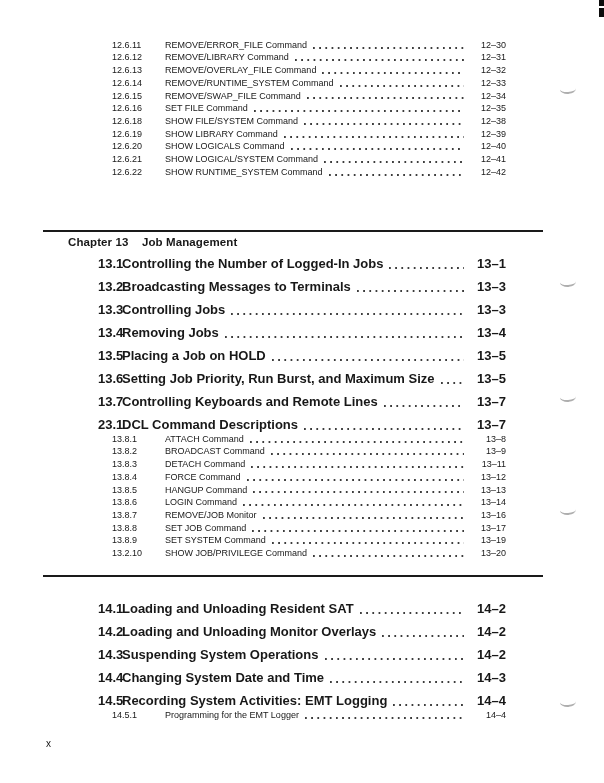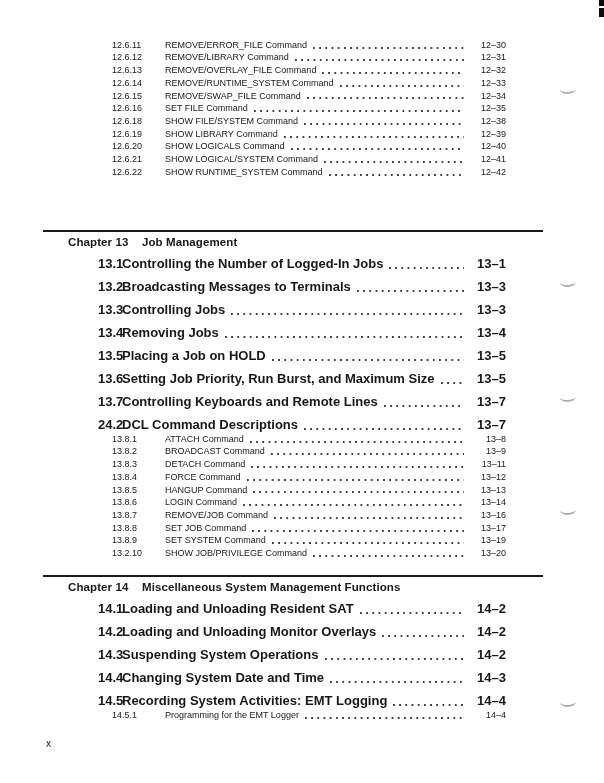--- a/index.html
+++ b/index.html
@@ -193,21 +193,21 @@
     <span class="leader"></span>
     <span class="pagenum">13–5</span>
   </div>
       <div class="row lvl1">
     <span class="num">13.7</span>
     <span class="title">Controlling Keyboards and Remote Lines</span>
     <span class="leader"></span>
     <span class="pagenum">13–7</span>
   </div>
       <div class="row lvl1">
-    <span class="num">24.2</span>
+    <span class="num">23.1</span>
     <span class="title">DCL Command Descriptions</span>
     <span class="leader"></span>
     <span class="pagenum">13–7</span>
   </div>
       <div class="row lvl2">
     <span class="num">13.8.1</span>
     <span class="title">ATTACH Command</span>
     <span class="leader"></span>
     <span class="pagenum">13–8</span>
   </div>
@@ -236,21 +236,21 @@
     <span class="pagenum">13–13</span>
   </div>
       <div class="row lvl2">
     <span class="num">13.8.6</span>
     <span class="title">LOGIN Command</span>
     <span class="leader"></span>
     <span class="pagenum">13–14</span>
   </div>
       <div class="row lvl2">
     <span class="num">13.8.7</span>
-    <span class="title">REMOVE/JOB Command</span>
+    <span class="title">REMOVE/JOB Monitor</span>
     <span class="leader"></span>
     <span class="pagenum">13–16</span>
   </div>
       <div class="row lvl2">
     <span class="num">13.8.8</span>
     <span class="title">SET JOB Command</span>
     <span class="leader"></span>
     <span class="pagenum">13–17</span>
   </div>
       <div class="row lvl2">
@@ -261,24 +261,20 @@
   </div>
       <div class="row lvl2">
     <span class="num">13.2.10</span>
     <span class="title">SHOW JOB/PRIVILEGE Command</span>
     <span class="leader"></span>
     <span class="pagenum">13–20</span>
   </div>
     </div>
 
   <div class="chapter-rule" id="rule-14"></div>
-  <div class="chapter-heading" id="heading-14">
-    <span class="ch-label">Chapter 14</span>
-    <span class="ch-title">Miscellaneous System Management Functions</span>
-  </div>
   <div class="toc-list entries" id="entries-14">
       <div class="row lvl1">
     <span class="num">14.1</span>
     <span class="title">Loading and Unloading Resident SAT</span>
     <span class="leader"></span>
     <span class="pagenum">14–2</span>
   </div>
       <div class="row lvl1">
     <span class="num">14.2</span>
     <span class="title">Loading and Unloading Monitor Overlays</span>

